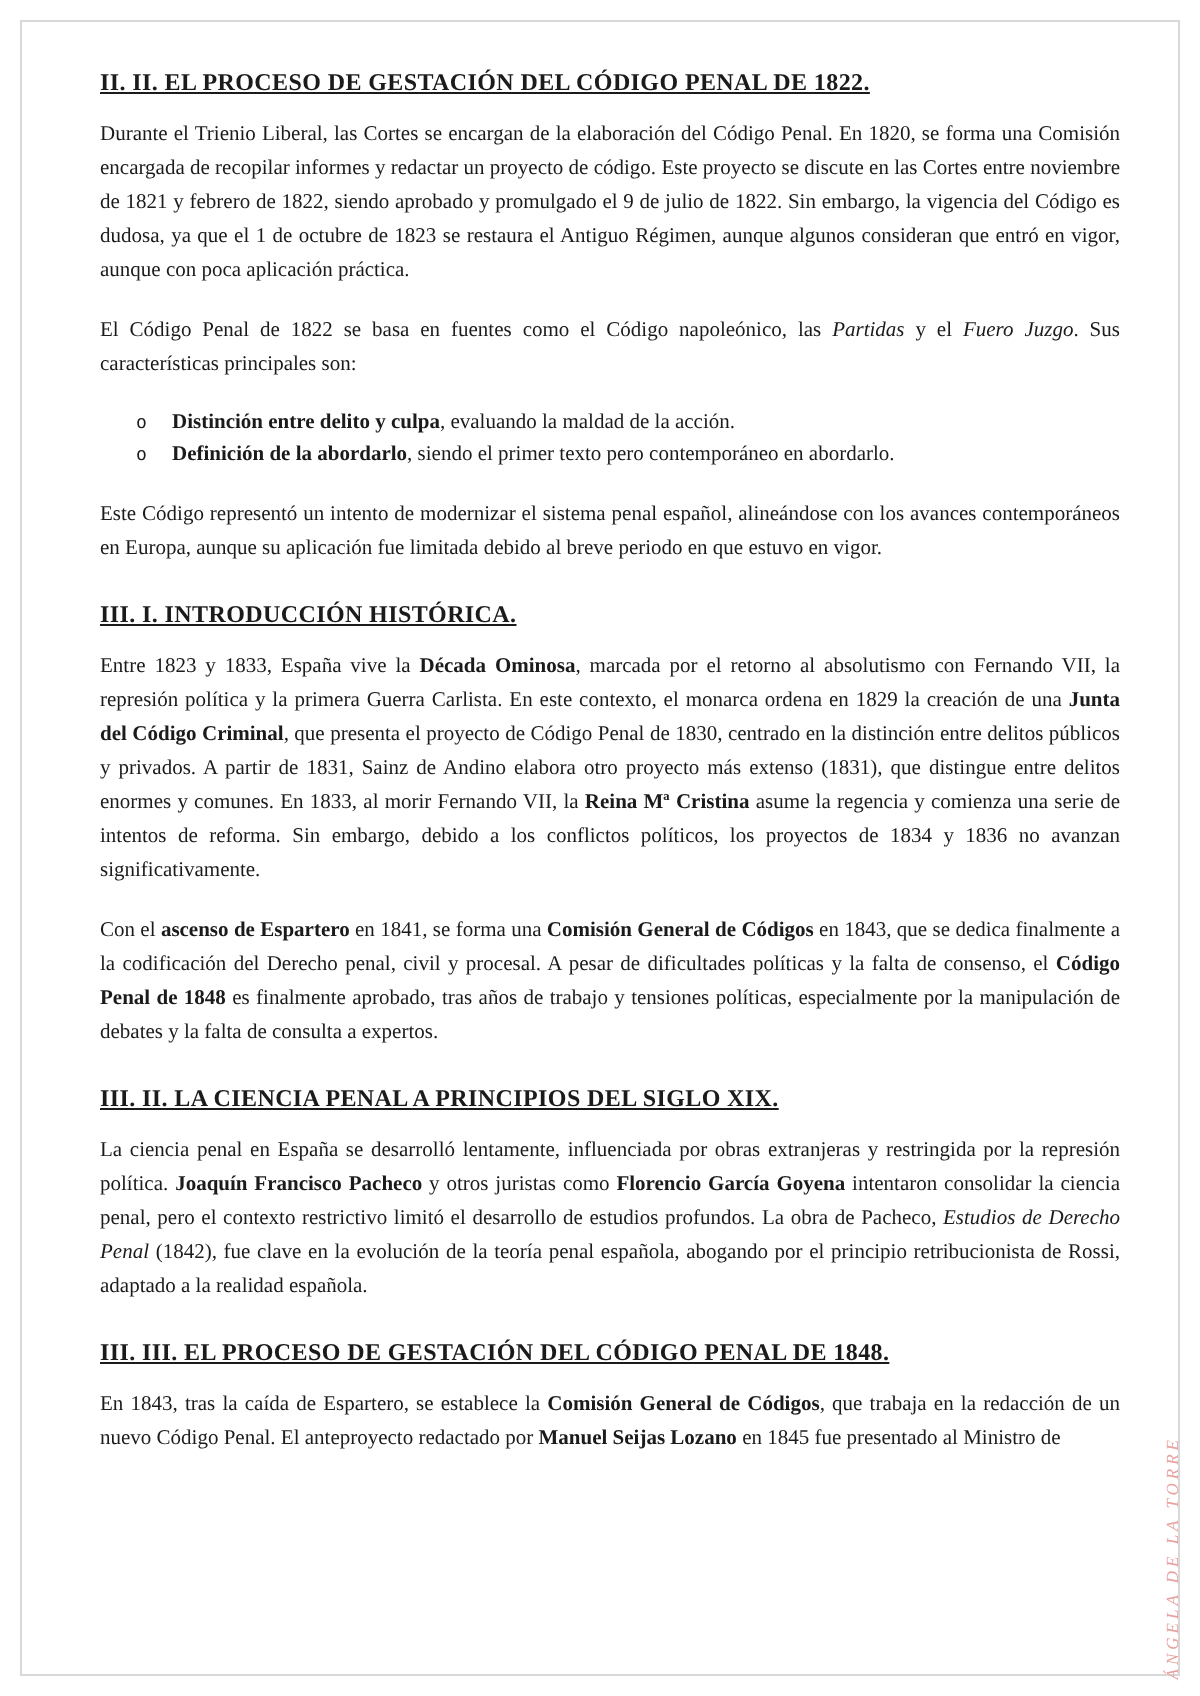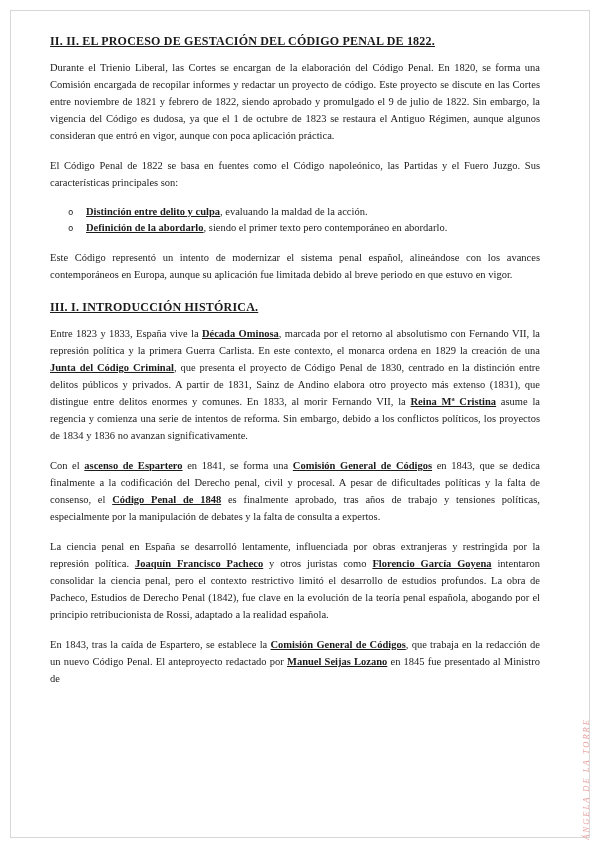--- a/index.html
+++ b/index.html
@@ -4,21 +4,21 @@
 <style>
   html,body{margin:0;padding:0;background:#ffffff;}
   body{
     width:600px;height:848px;position:relative;overflow:hidden;
     font-family:"Liberation Serif", serif;color:#1b1b1b;
   }
   .page-border{
     position:absolute;inset:10px;border:1px solid #d8d8d8;pointer-events:none;
   }
   .content{
-    position:absolute;left:50px;right:60px;top:34px;
+    position:absolute;left:50px;right:40px;top:34px;
   }
   p.para{
     font-size:10.5px;line-height:17px;text-align:justify;margin:6px 0 13px 0;
   }
   h2.sec{
     font-size:12px;font-weight:bold;text-decoration:underline;
     margin:17px 0 10px 0;letter-spacing:.2px;
   }
   h2.sec:first-child{margin-top:0;}
   h1.main{
@@ -28,22 +28,22 @@
   ul.bullets{list-style:none;margin:0 0 13px 0;padding:0 0 0 16px;}
   ul.bullets li{
     font-size:10.5px;line-height:16px;text-align:justify;
     position:relative;padding-left:20px;
   }
   ul.bullets li::before{
     content:"o";position:absolute;left:2px;top:0;
     font-family:"DejaVu Sans Mono", monospace;font-size:9px;
   }
   .b{font-weight:bold;}
-  .i{}
-  .u{text-decoration:underline;}
+  .i{font-style:italic;}
+  .u{}
   .watermark{
     position:absolute;right:9px;bottom:8px;
     writing-mode:vertical-rl;transform:rotate(180deg);
     font-size:8.5px;letter-spacing:2px;color:#e7a2a0;
     font-style:italic;white-space:nowrap;
   }
 </style>
 </head>
 <body>
 
@@ -61,19 +61,21 @@
     <li><span class="b u">Definición de la abordarlo</span><span>, siendo el primer texto pero contemporáneo en abordarlo.</span></li>
   </ul>
 
   <p class="para"><span>Este Código representó un intento de modernizar el sistema penal español, alineándose con los avances contemporáneos en Europa, aunque su aplicación fue limitada debido al breve periodo en que estuvo en vigor.</span></p>
 
 
   <h2 class="sec"><span>III. I. INTRODUCCIÓN HISTÓRICA.</span></h2>
   <p class="para"><span>Entre 1823 y 1833, España vive la </span><span class="b u">Década Ominosa</span><span>, marcada por el retorno al absolutismo con Fernando VII, la represión política y la primera Guerra Carlista. En este contexto, el monarca ordena en 1829 la creación de una </span><span class="b u">Junta del Código Criminal</span><span>, que presenta el proyecto de Código Penal de 1830, centrado en la distinción entre delitos públicos y privados. A partir de 1831, Sainz de Andino elabora otro proyecto más extenso (1831), que distingue entre delitos enormes y comunes. En 1833, al morir Fernando VII, la </span><span class="b u">Reina Mª Cristina</span><span> asume la regencia y comienza una serie de intentos de reforma. Sin embargo, debido a los conflictos políticos, los proyectos de 1834 y 1836 no avanzan significativamente.</span></p>
   <p class="para"><span>Con el </span><span class="b u">ascenso de Espartero</span><span> en 1841, se forma una </span><span class="b u">Comisión General de Códigos</span><span> en 1843, que se dedica finalmente a la codificación del Derecho penal, civil y procesal. A pesar de dificultades políticas y la falta de consenso, el </span><span class="b u">Código Penal de 1848</span><span> es finalmente aprobado, tras años de trabajo y tensiones políticas, especialmente por la manipulación de debates y la falta de consulta a expertos.</span></p>
 
+  <h2 class="sec"><span>III. II. LA CIENCIA PENAL A PRINCIPIOS DEL SIGLO XIX.</span></h2>
   <p class="para"><span>La ciencia penal en España se desarrolló lentamente, influenciada por obras extranjeras y restringida por la represión política. </span><span class="b u">Joaquín Francisco Pacheco</span><span> y otros juristas como </span><span class="b u">Florencio García Goyena</span><span> intentaron consolidar la ciencia penal, pero el contexto restrictivo limitó el desarrollo de estudios profundos. La obra de Pacheco, </span><span class="i">Estudios de Derecho Penal</span><span> (1842), fue clave en la evolución de la teoría penal española, abogando por el principio retribucionista de Rossi, adaptado a la realidad española.</span></p>
 
+  <h2 class="sec"><span>III. III. EL PROCESO DE GESTACIÓN DEL CÓDIGO PENAL DE 1848.</span></h2>
   <p class="para"><span>En 1843, tras la caída de Espartero, se establece la </span><span class="b u">Comisión General de Códigos</span><span>, que trabaja en la redacción de un nuevo Código Penal. El anteproyecto redactado por </span><span class="b u">Manuel Seijas Lozano</span><span> en 1845 fue presentado al Ministro de</span></p>
 
 </div>
 
 <div class="watermark">ÁNGELA DE LA TORRE</div>
 
 </body></html>

